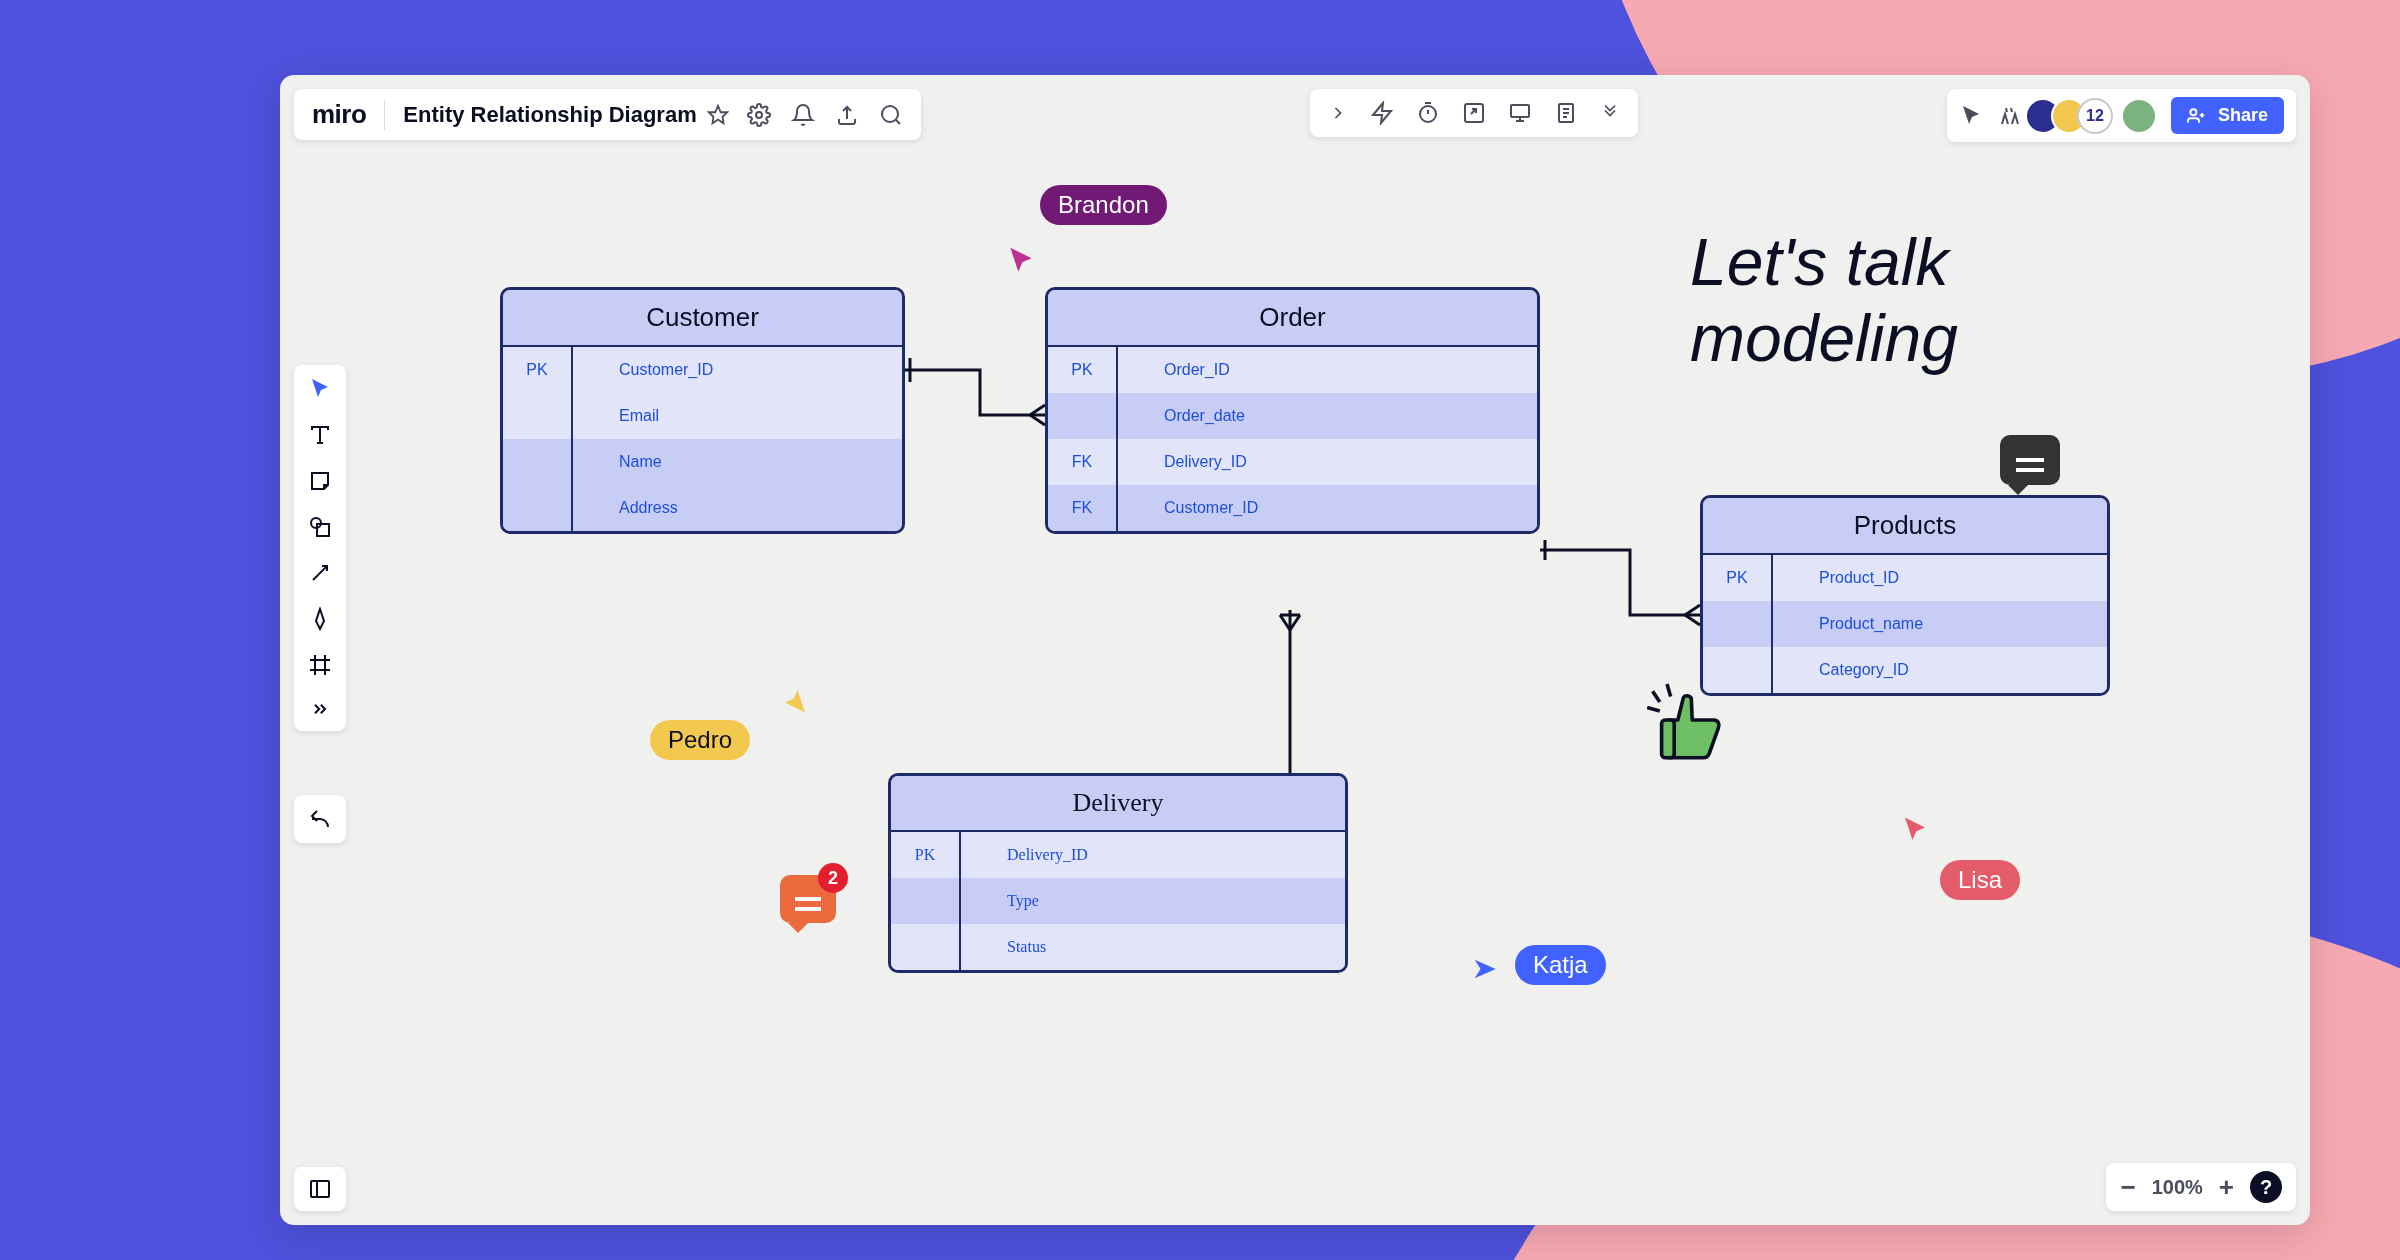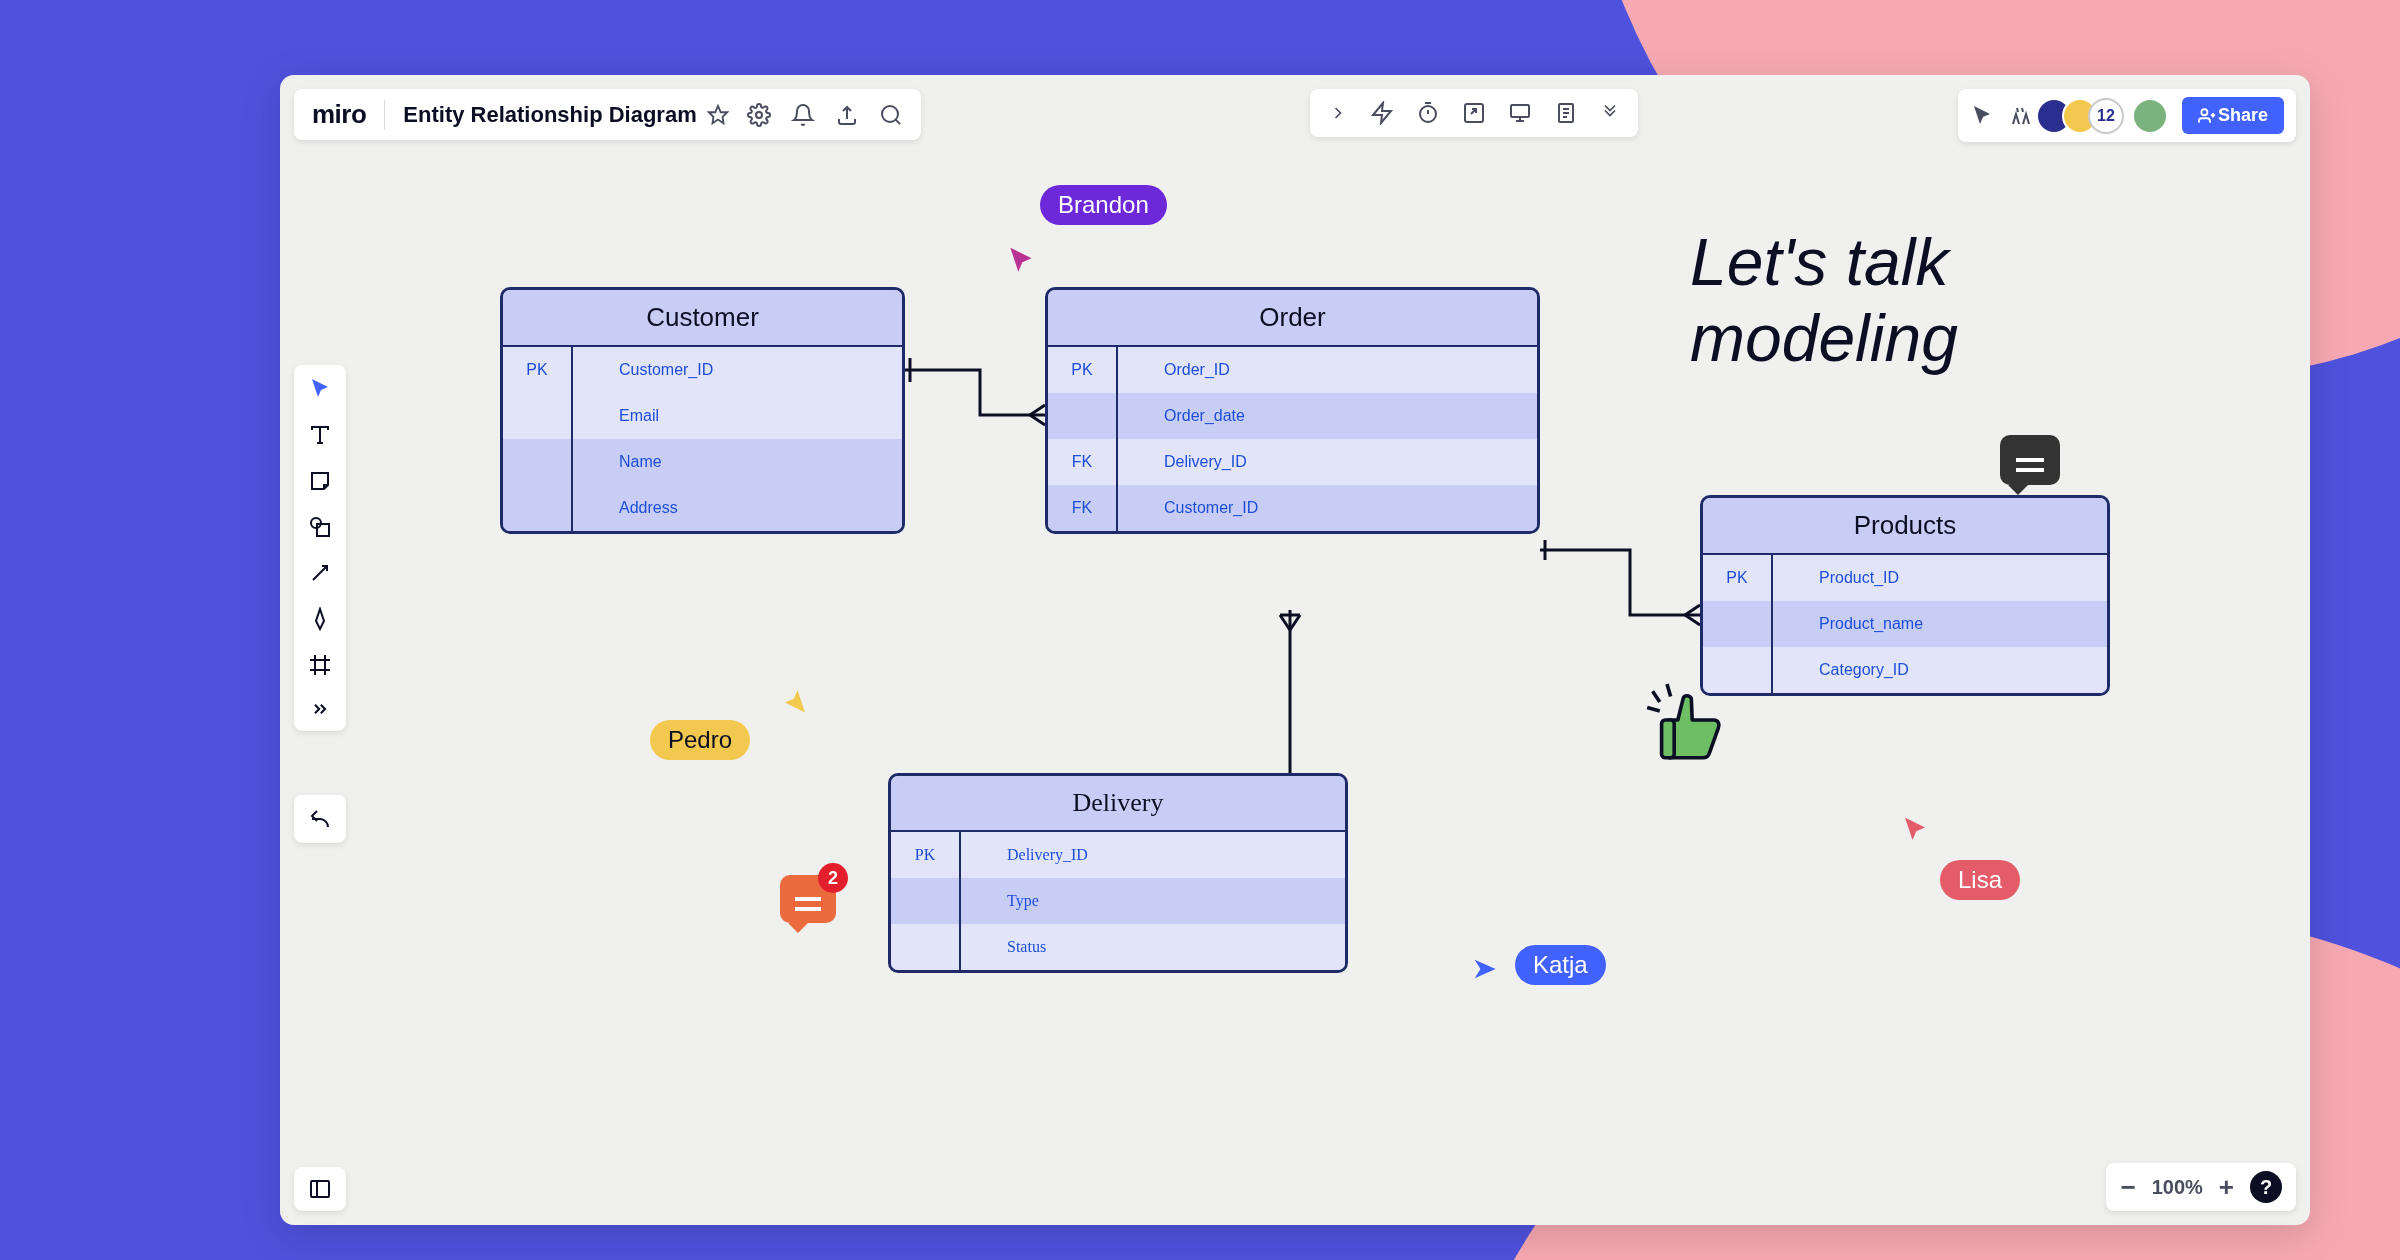--- a/index.html
+++ b/index.html
@@ -52,21 +52,21 @@
   .avatar {
     width: 36px; height: 36px; border-radius: 50%; border: 2px solid #fff;
     margin-left: -10px; background-size: cover;
   }
   .avatar.a1 { background: #2a2e8e; }
   .avatar.a2 { background: #f3c84e; }
   .avatar.count { background: #fff; border: 2px solid #c8cacc; display: flex; align-items: center; justify-content: center; font-weight: 700; font-size: 16px; color: #2a2e8e; }
   .avatar.a3 { background: #7bb37f; }
   .share-btn {
     background: #4262ff; color: #fff; font-weight: 700; font-size: 18px;
-    border-radius: 6px; padding: 8px 16px; display: inline-flex; align-items: center; gap: 2px;
+    border-radius: 6px; padding: 8px 16px; display: inline-flex; align-items: center; gap: 13px;
   }
 
   
   .toolstrip, .toolstrip2 {
     position: absolute; left: 14px; background: #fff; border-radius: 8px;
     box-shadow: 0 2px 6px rgba(0,0,0,.1); padding: 12px 8px;
     display: flex; flex-direction: column; gap: 22px; align-items: center;
     width: 52px;
   }
   .toolstrip { top: 290px; }
@@ -116,21 +116,21 @@
   svg.connectors { position: absolute; inset: 0; width: 100%; height: 100%; pointer-events: none; }
   svg.connectors path, svg.connectors line { stroke: #0c0e24; stroke-width: 3; fill: none; }
 
   
   .cursor-tag { position: absolute; }
   .cursor-tag svg { display: block; }
   .pill {
     position: absolute; border-radius: 999px; padding: 6px 18px; font-size: 24px;
     color: #fff; font-weight: 500; white-space: nowrap;
   }
-  .pill.brandon { background: #6d28d9; }
+  .pill.brandon { background: #701a75; }
   .pill.pedro   { background: #f3c84e; color: #0c0e24; }
   .pill.katja   { background: #4262ff; }
   .pill.lisa    { background: #e45c6a; }
 
   
   .callout { position: absolute; left: 1410px; top: 150px; font-size: 66px; color: #0c0e24; line-height: 1.15; font-style: italic; }
   .callout .hl { position: relative; display: inline-block; }
   .callout .hl::before {
     content: ""; position: absolute; left: -6px; right: -10px; top: 18px; bottom: -2px;
     background: #f7a9b3; border-radius: 999px; z-index: -1;

